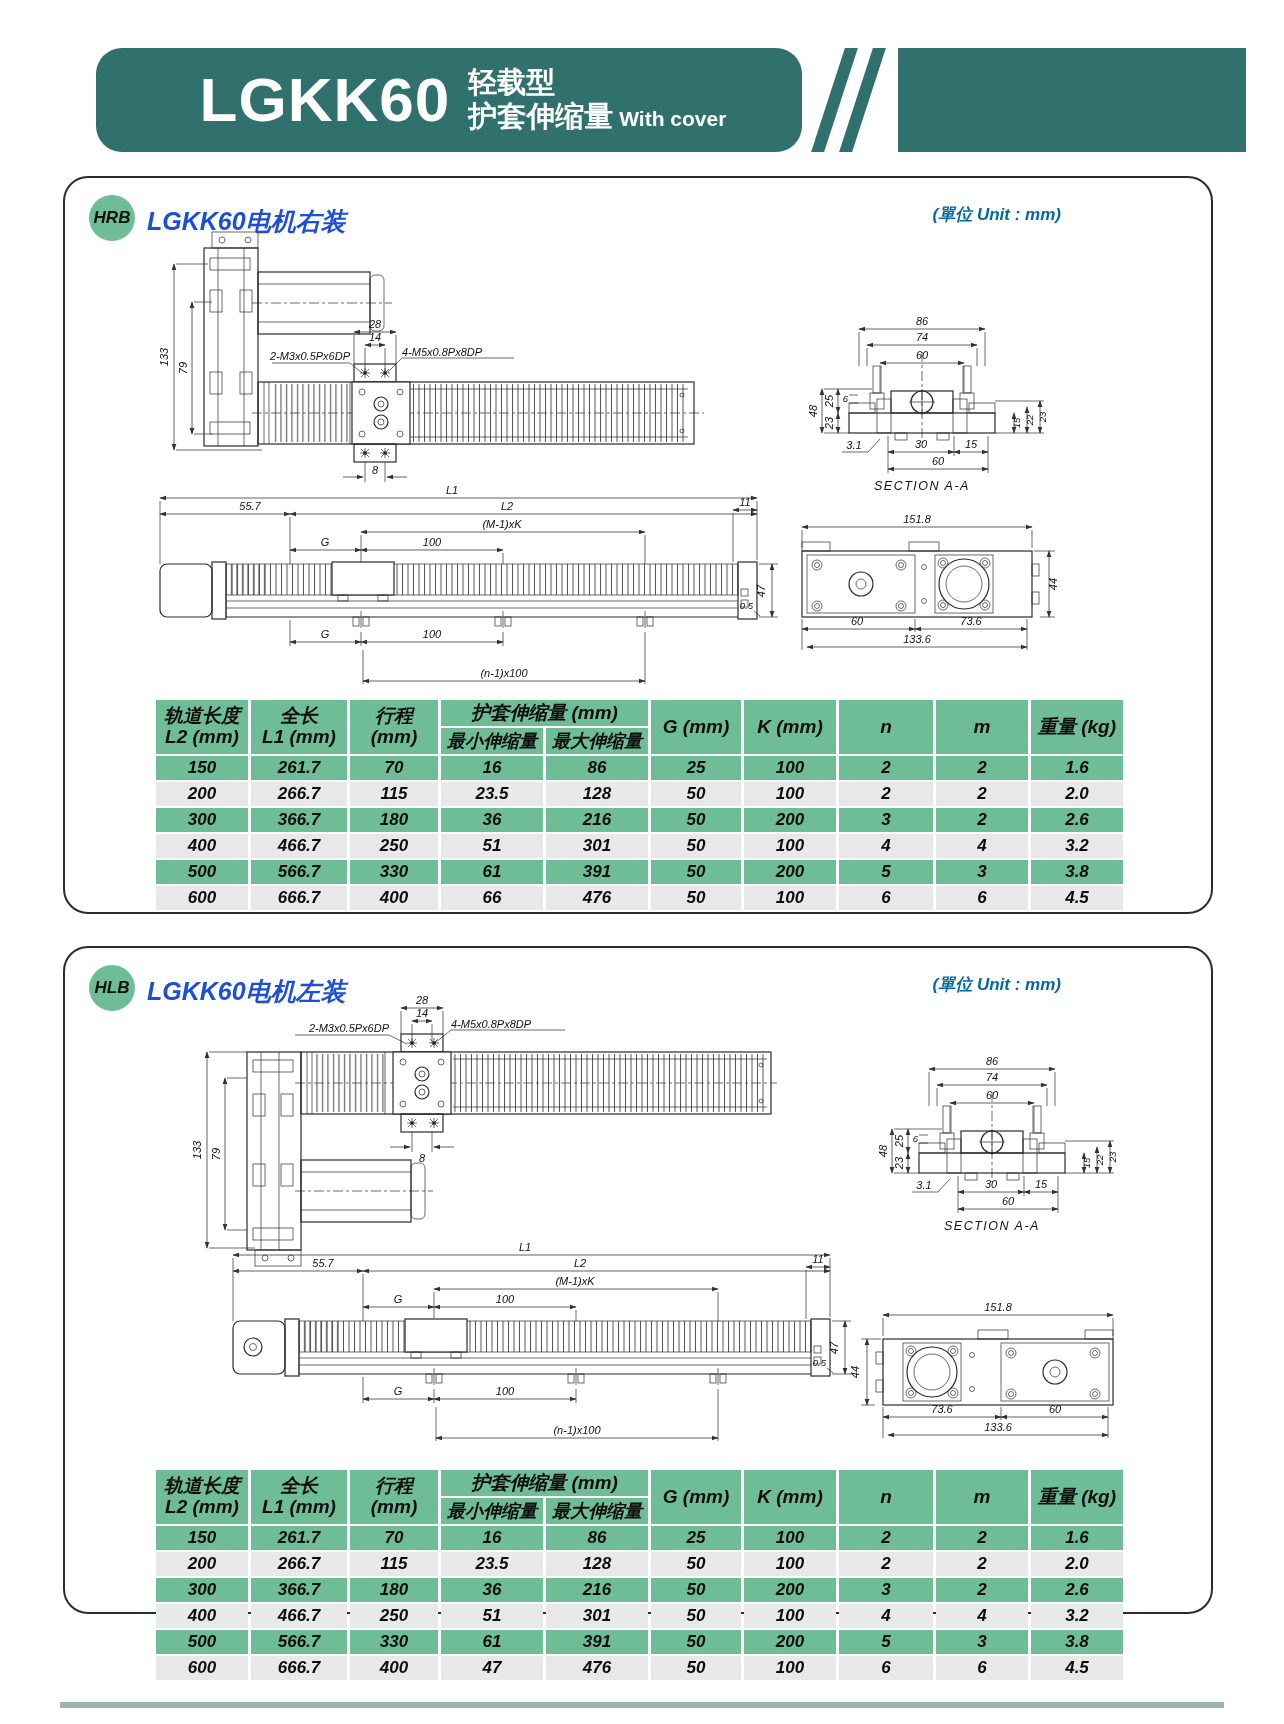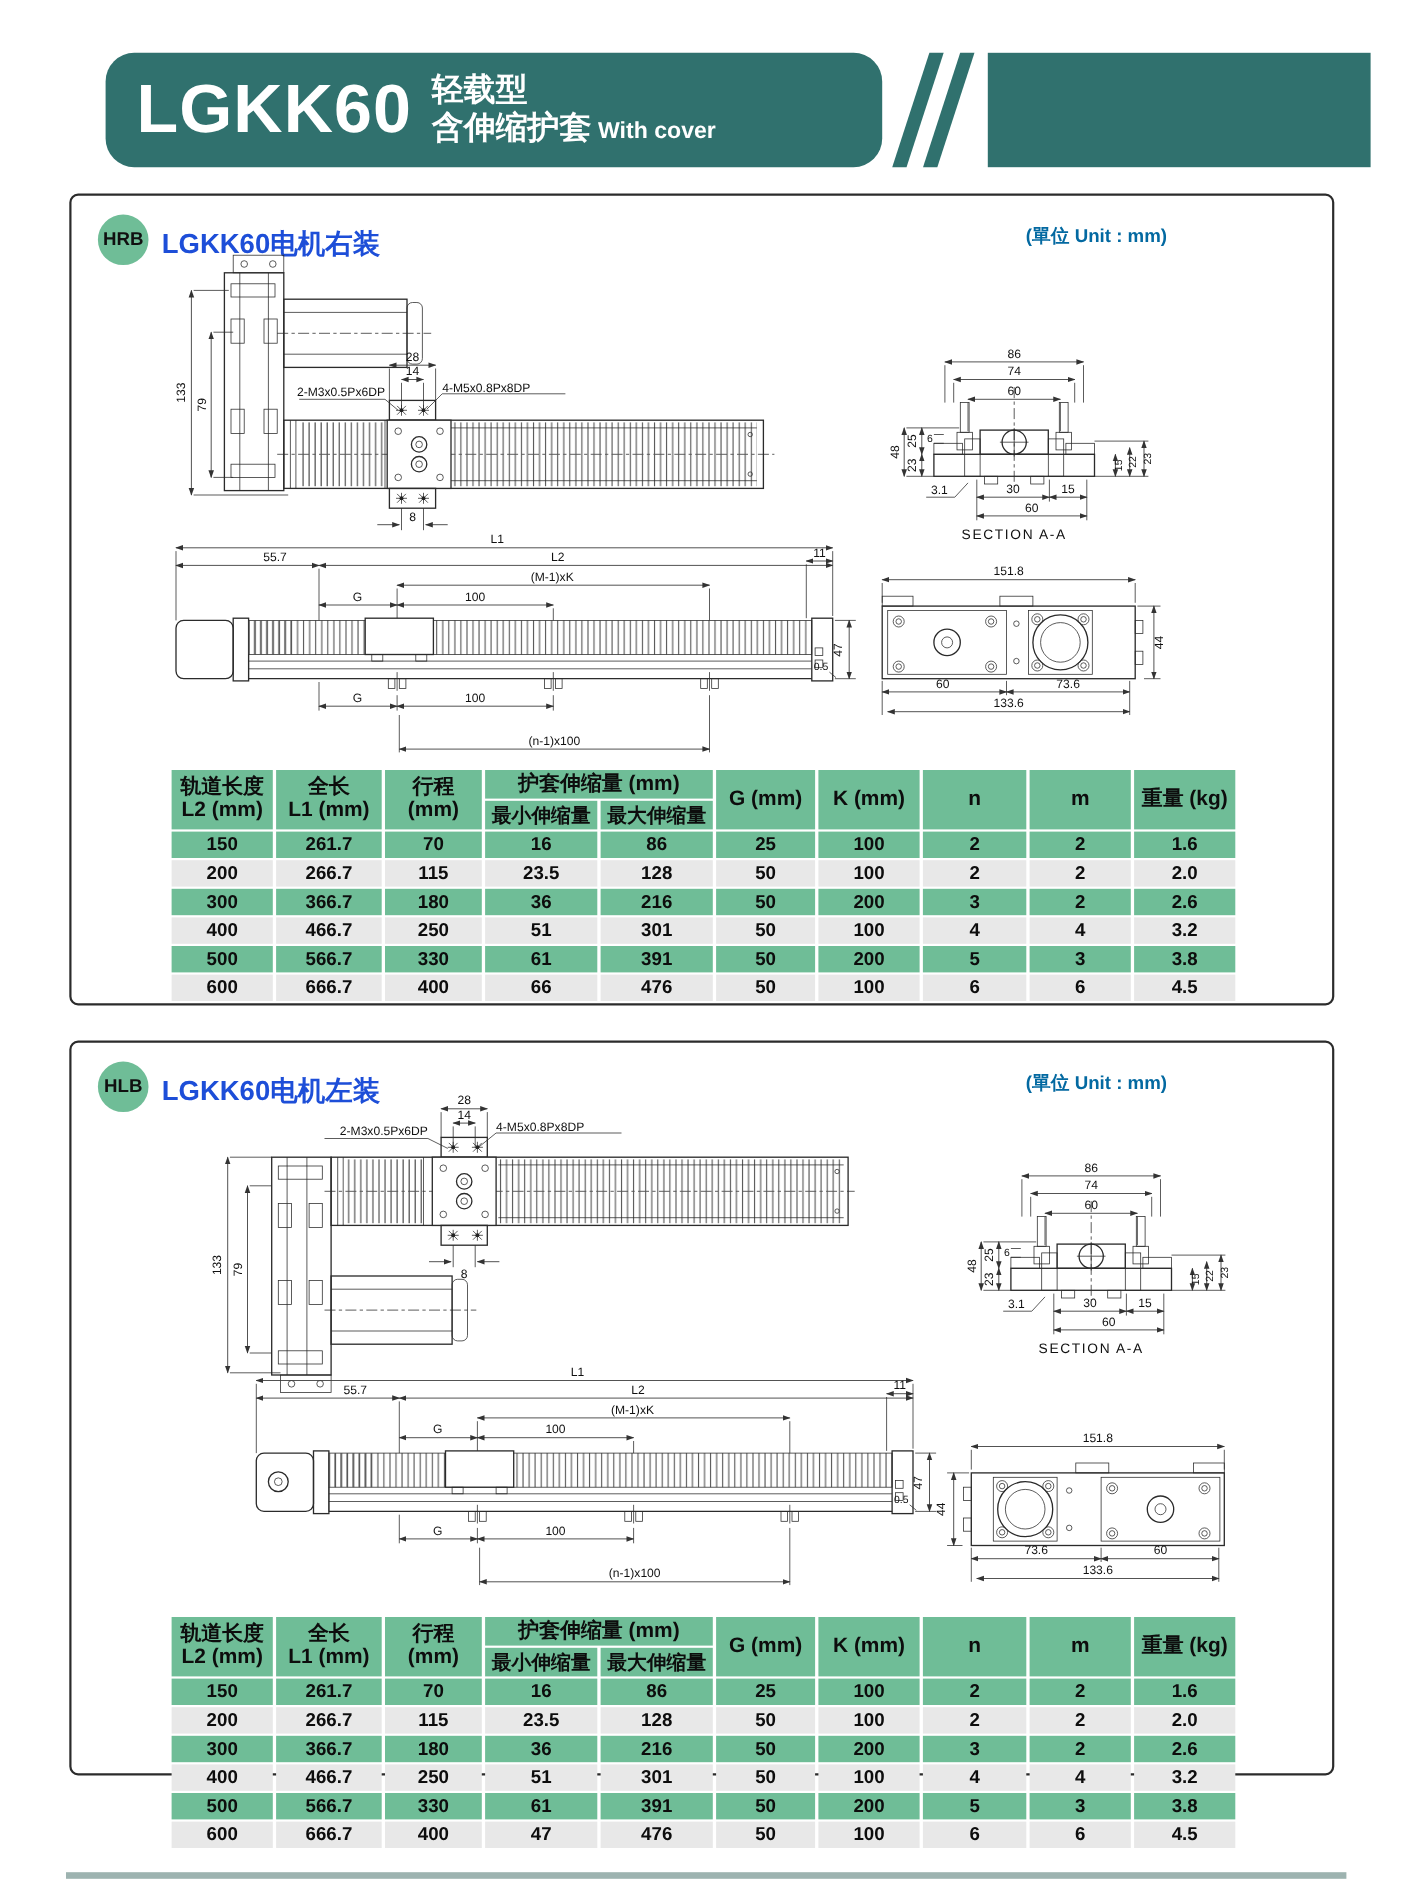--- a/index.html
+++ b/index.html
@@ -2,32 +2,32 @@
 <html style="--teal: #30716e; --green: #6fbd97; --gray: #e8e8e8;"><head>
 <meta charset="utf-8">
 <style>
   :root{ --teal:#30716e; --green:#6fbd97; --gray:#e8e8e8; }
   html,body{margin:0;padding:0;background:#fff;}
   body{width:1284px;height:1724px;font-family:"Liberation Sans",sans-serif;color:#141414;}
   .page{position:relative;width:1284px;height:1724px;background:#fff;overflow:hidden;}
 
   
   .hdr-pill{position:absolute;left:96px;top:48px;width:706px;height:104px;background:var(--teal);
-    border-radius:26px;display:flex;align-items:center;padding-left:28px;box-sizing:border-box;}
+    border-radius:26px;display:flex;align-items:center;padding-left:28px;box-sizing:border-box;justify-content:center;}
   .hdr-model{font-size:62px;font-weight:bold;color:#fff;letter-spacing:1px;line-height:1;}
   .hdr-subs{margin-left:18px;color:#fff;font-weight:bold;}
   .hdr-sub1{font-size:29px;line-height:34px;}
   .hdr-sub2{font-size:29px;line-height:34px;white-space:nowrap;}
   .hdr-en{font-size:21px;margin-left:6px;}
   .slash{position:absolute;top:48px;width:13px;height:104px;background:var(--teal);transform:skewX(-18deg);}
   .slash.s1{left:828px;} .slash.s2{left:856px;}
   .hdr-band{position:absolute;left:898px;top:48px;width:348px;height:104px;background:var(--teal);}
 
   
-  .panel{position:absolute;left:63px;width:1150px;border:2px solid #2b2b2b;border-radius:8px;background:#fff;box-sizing:border-box;}
+  .panel{position:absolute;left:63px;width:1150px;border:2px solid #2b2b2b;border-radius:25px;background:#fff;box-sizing:border-box;font-style:italic;}
   .panel-hrb{top:176px;height:738px;}
   .panel-hlb{top:946px;height:668px;}
   .badge{position:absolute;left:24px;top:17px;width:46px;height:46px;border-radius:50%;background:var(--green);
     display:flex;align-items:center;justify-content:center;font-weight:bold;font-size:17px;color:#101010;}
   .panel-title{position:absolute;left:82px;top:27px;font-size:25px;font-weight:600;color:#1d4ed8;}
   .unit-note{position:absolute;right:150px;top:25px;font-size:17px;font-weight:bold;color:#0369a1;}
 
   
   .dw{position:absolute;}
   .dw-a{left:87px;top:46px;}   .dw-b{left:727px;top:116px;}
@@ -70,21 +70,21 @@
       <pattern id="dense" width="5.5" height="8" patternUnits="userSpaceOnUse">
         <path d="M2.5,0 V8" stroke="#555" stroke-width="1.1"></path>
       </pattern>
     </defs>
   </svg>
 
   <div class="hdr-pill">
     <span class="hdr-model">LGKK60</span>
     <div class="hdr-subs">
       <div class="hdr-sub1">轻载型</div>
-      <div class="hdr-sub2"><span>含伸缩护套</span><span class="hdr-en">With cover</span></div>
+      <div class="hdr-sub2"><span>护套伸缩量</span><span class="hdr-en">With cover</span></div>
     </div>
   </div>
   <div class="slash s1"></div>
   <div class="slash s2"></div>
   <div class="hdr-band"></div>
 
   <section class="panel panel-hrb">
     <div class="badge">HRB</div>
     <div class="panel-title">LGKK60电机右装</div>
     <div class="unit-note">(單位 Unit : mm)</div>

